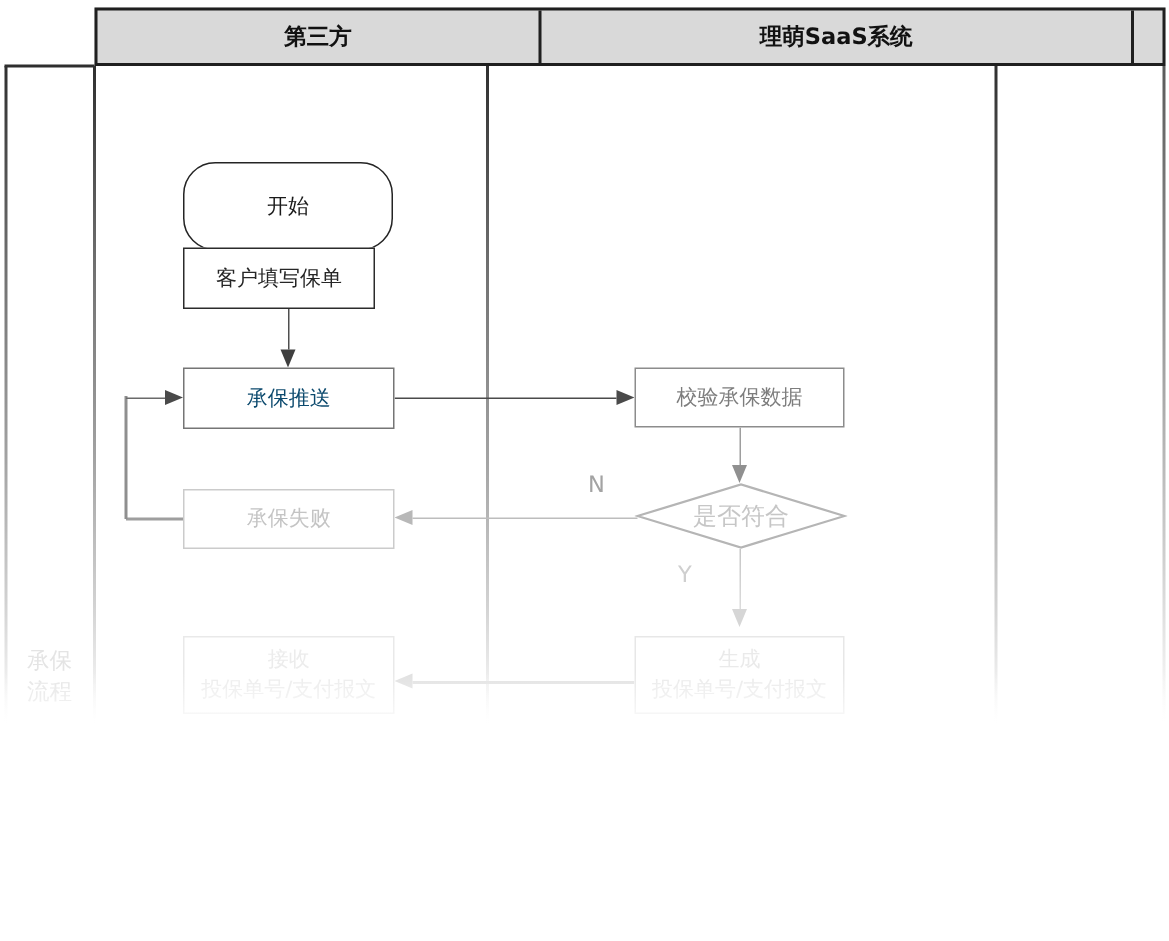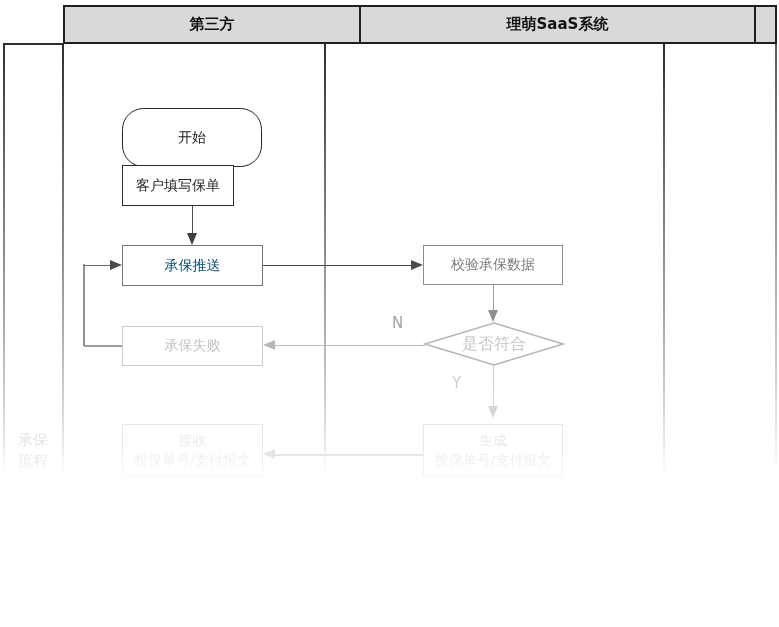--- a/index.html
+++ b/index.html
@@ -25,21 +25,21 @@
     background:linear-gradient(180deg,#2f2f2f 0%,#6f6f6f 30%,#a3a3a3 60%,#d2d2d2 82%,rgba(255,255,255,0) 100%);
   }
   .hseg{position:absolute;height:2px;background:#2e2e2e;}
   
   .node{
     position:absolute;background:#fff;box-sizing:border-box;
     display:flex;align-items:center;justify-content:center;text-align:center;
     font-size:14px;
   }
   #node-start{left:122px;top:84px;width:140px;height:59px;border:1.5px solid #242424;border-radius:21.5px;color:#1a1a1a;margin-top:24px;}
-  #node-fill{left:122px;top:165px;width:112px;height:41px;border:1.5px solid #2b2b2b;color:#262626;align-items:center;}
+  #node-fill{left:122px;top:165px;width:128px;height:41px;border:1.5px solid #2b2b2b;color:#262626;align-items:center;}
   #node-push{left:122px;top:245px;width:141px;height:41px;border:1.5px solid #757575;color:#0c4a6e;}
   #node-fail{left:122px;top:326px;width:141px;height:40px;border:1.5px solid #cbcbcb;color:#c4c4c4;}
   #node-validate{left:423px;top:245px;width:140px;height:40px;border:1.5px solid #8c8c8c;color:#7d7d7d;}
   #node-receive{left:122px;top:424px;width:141px;height:52px;border:1.5px solid #e9e9e9;color:#ececec;line-height:20px;}
   #node-generate{left:423px;top:424px;width:140px;height:52px;border:1.5px solid #e7e7e7;color:#eaeaea;line-height:20px;}
   #diamond-wrap{position:absolute;left:423px;top:321px;width:142px;height:46px;}
   #diamond-label{position:absolute;left:0;top:0;width:142px;height:46px;display:flex;align-items:center;justify-content:center;font-size:16px;color:#c6c6c6;}
   
   .line{position:absolute;background:#000;}
   .arr{position:absolute;width:0;height:0;}

